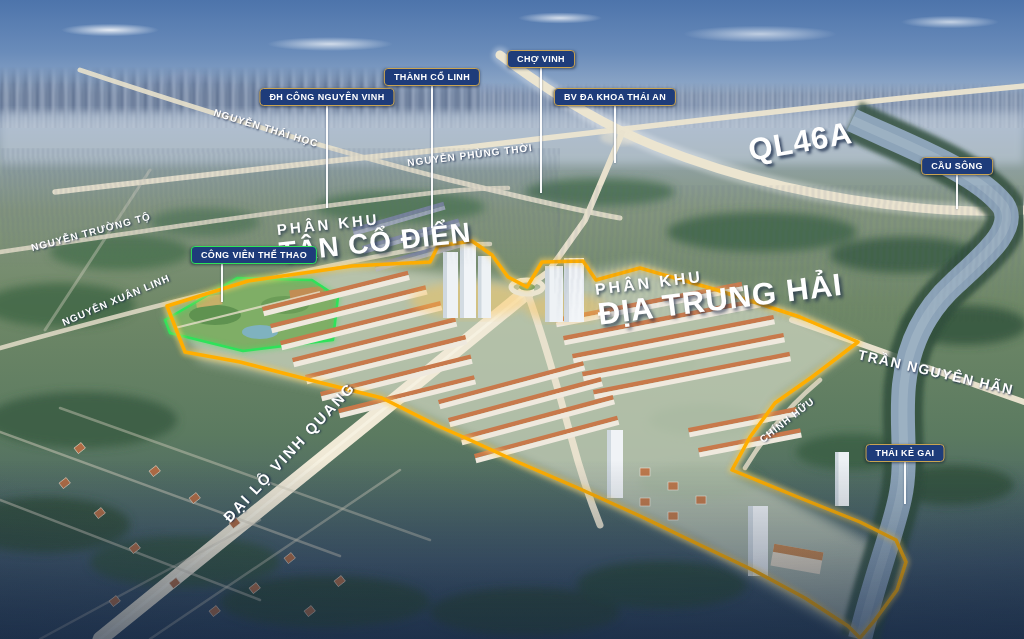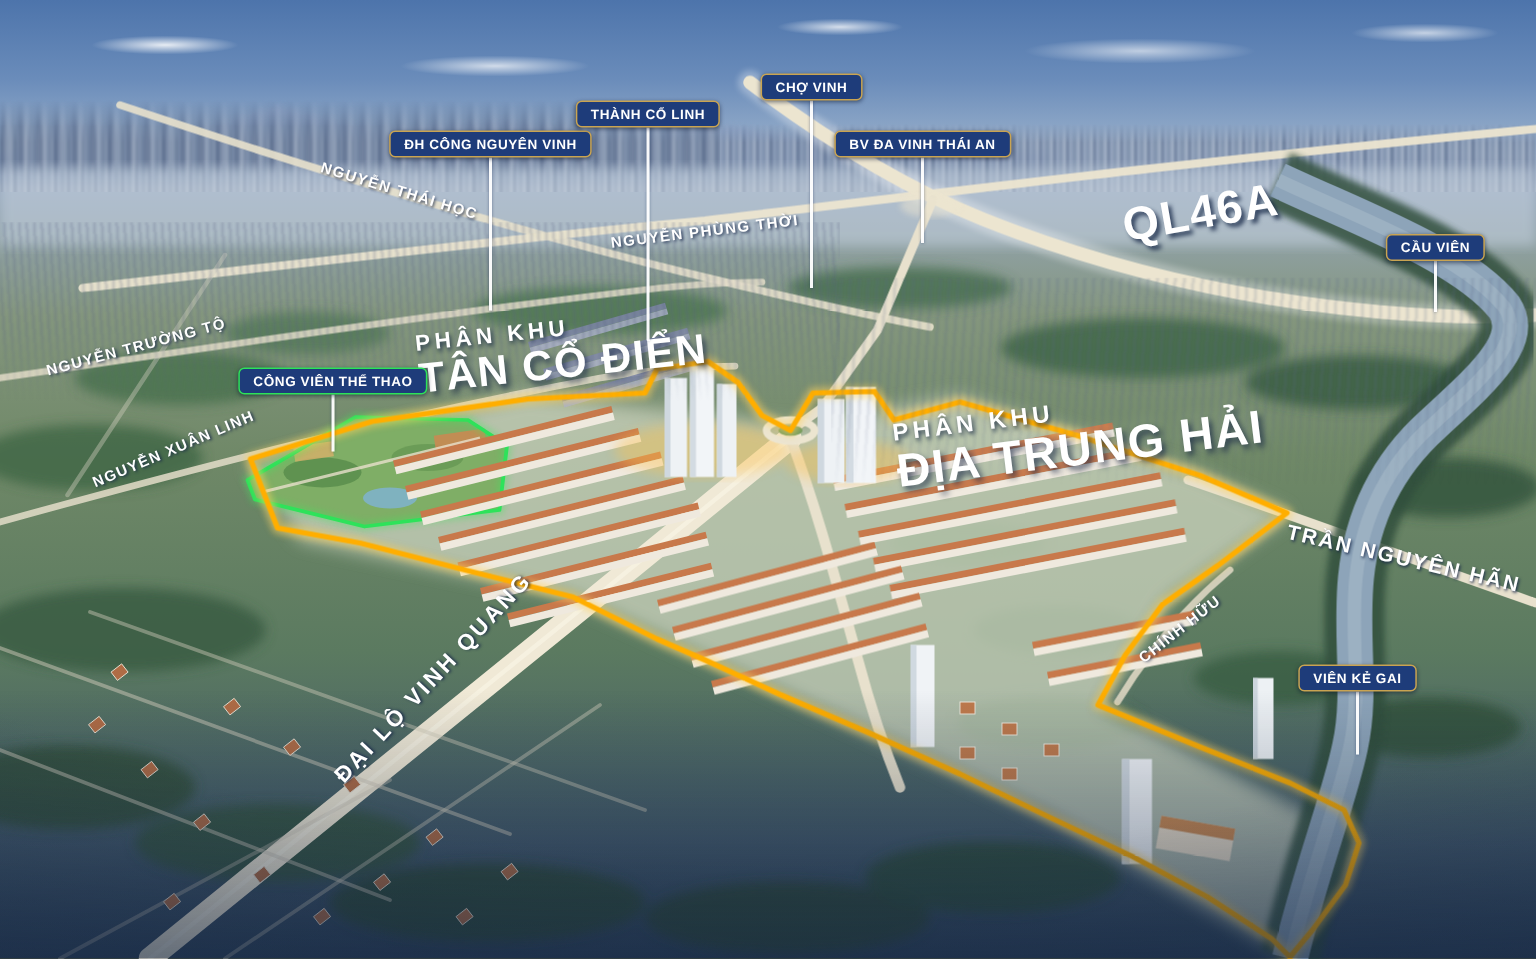--- a/index.html
+++ b/index.html
@@ -56,21 +56,21 @@
   }
   
   .lm{position:absolute;}
   .pill{
     display:inline-block;transform:translateX(-50%);
     background:#1e3c7a;border:1.5px solid #c9a452;border-radius:4px;
     color:#fff;font-size:9px;font-weight:bold;letter-spacing:.4px;
     padding:3px 9px;white-space:nowrap;
     box-shadow:0 1px 3px rgba(10,20,45,.55);
   }
-  .pill.green{border-color:#2ee25a;}
+  .pill.green{border-color:#2ee25a;margin-left:32px;}
   .stem{width:2px;margin-left:-1px;background:rgba(255,255,255,.95);
     box-shadow:0 0 2px rgba(30,50,90,.5);}
   
   .zone{position:absolute;color:#fff;transform-origin:left top;}
   .zone-sub{font-size:15px;font-weight:bold;letter-spacing:3px;
     text-shadow:1px 2px 3px rgba(15,32,64,.75);}
   .zone-main{font-weight:800;letter-spacing:1px;line-height:1.05;
     text-shadow:2px 3px 4px rgba(15,32,64,.7), 0 0 14px rgba(255,255,255,.2);}
   .hwy{position:absolute;color:#fff;font-weight:800;
     text-shadow:2px 3px 3px rgba(15,32,64,.75);}
@@ -373,29 +373,29 @@
     </div>
     <div class="lm" style="left:432px;top:66px">
       <div class="pill">THÀNH CỔ LINH</div>
       <div class="stem" style="height:142px"></div>
     </div>
     <div class="lm" style="left:541px;top:48px">
       <div class="pill">CHỢ VINH</div>
       <div class="stem" style="height:125px"></div>
     </div>
     <div class="lm" style="left:615px;top:86px">
-      <div class="pill">BV ĐA VINH THÁI AN</div>
+      <div class="pill">BV ĐA KHOA THÁI AN</div>
       <div class="stem" style="height:57px"></div>
     </div>
     <div class="lm" style="left:957px;top:155px">
-      <div class="pill">CẦU VIÊN</div>
+      <div class="pill">CẦU SÔNG</div>
       <div class="stem" style="height:34px"></div>
     </div>
     <div class="lm" style="left:905px;top:442px">
-      <div class="pill">VIÊN KẺ GAI</div>
+      <div class="pill">THÁI KẺ GAI</div>
       <div class="stem" style="height:42px"></div>
     </div>
     <div class="lm" style="left:222px;top:244px">
       <div class="pill green">CÔNG VIÊN THỂ THAO</div>
       <div class="stem" style="height:38px"></div>
     </div>
 
   </div>
 </div>
 

